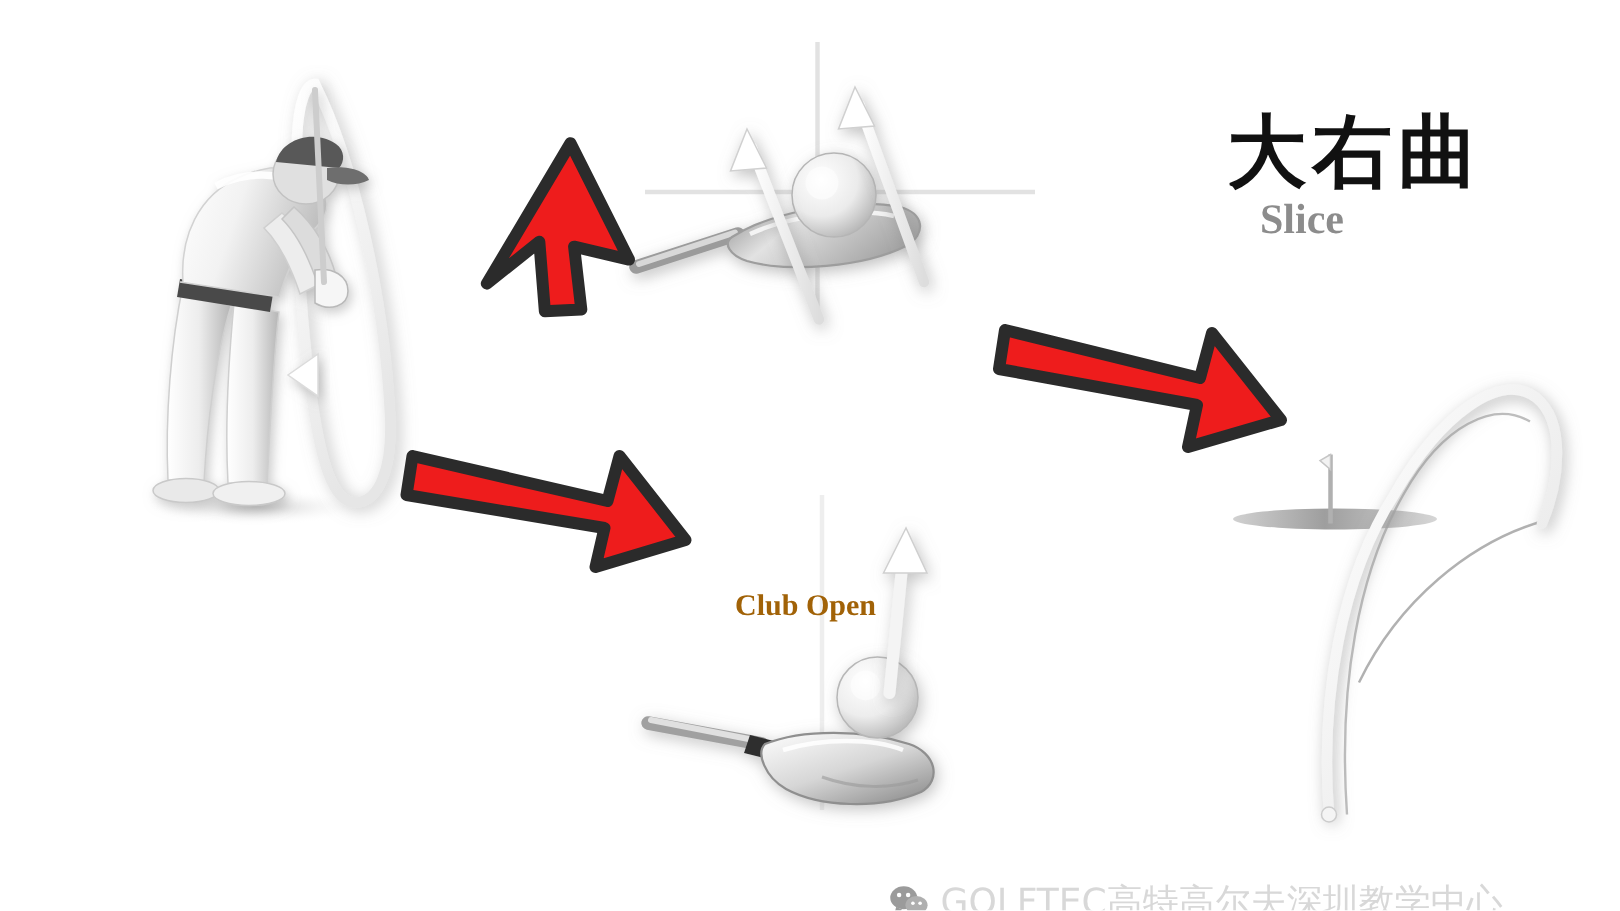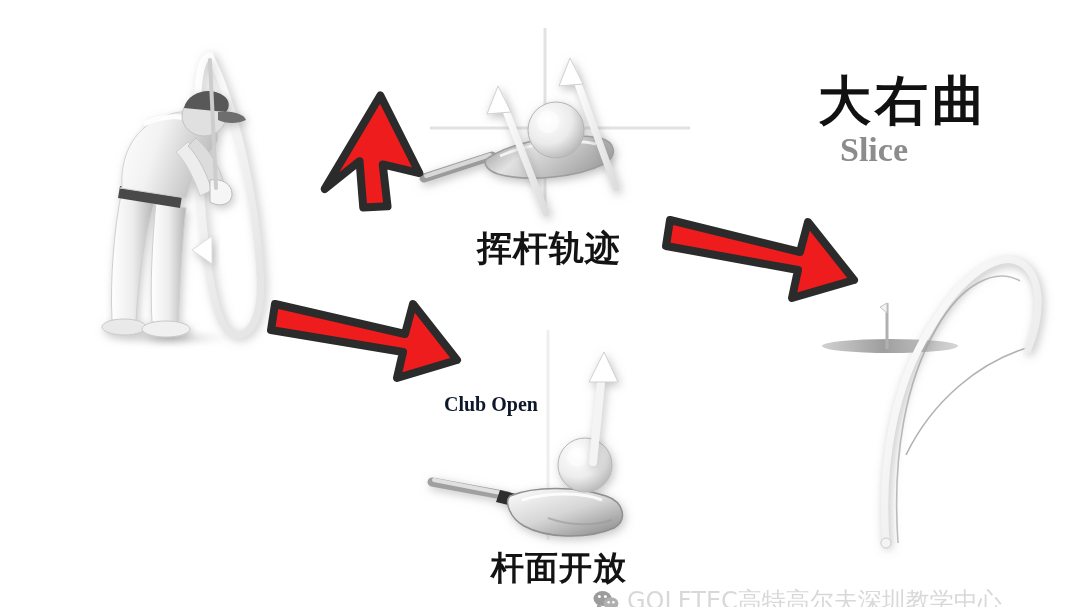--- a/index.html
+++ b/index.html
@@ -49,33 +49,33 @@
   .title-slice-cn {
     left: 818px; top: 66px;
     font-size: 53px;
     letter-spacing: 4px;
     color: #111111;
   }
   .title-slice-en {
     left: 840px; top: 131px;
     font-family: "Liberation Serif", "DejaVu Serif", serif;
     font-weight: bold;
-    font-size: 34px;
+    font-size: 28px;
     color: #8c8c8c;
     white-space: nowrap;
   }
   .label-club-open {
     left: 444px; top: 393px;
     width: 140px;
-    text-align: left;
+    text-align: right;
     font-family: "Liberation Serif", "DejaVu Serif", serif;
     font-weight: bold;
     font-size: 20px;
     line-height: 1.18;
-    color: #0f172a;
+    color: #a16207;
   }
 
   
   .watermark {
     left: 592px; top: 541px;
     display: flex;
     align-items: center;
     gap: 7px;
     opacity: 0.55;
     margin-top: 44px;
@@ -316,23 +316,21 @@
     </svg>
   </div>
 
   <div class="abs" style="left:658px; top:190px;">
     <svg width="215" height="140" viewBox="0 0 215 140">
       <path d="M12 30 L 142 62 L 150 32 L 196 90 L 134 108 L 140 80 L 8 56 Z" fill="#ee1c1c" stroke="#2b2b2b" stroke-width="8" stroke-linejoin="round"></path>
     </svg>
   </div>
 
 
-  <div class="abs label-cn label-swing-path">挥杆轨迹</div>
-
-  <div class="abs label-cn label-face-open">杆面开放</div>
+
 
   <div class="abs label-cn title-slice-cn">大右曲</div>
 
   <div class="abs title-slice-en">Slice</div>
 
   <div class="abs label-club-open">
     <div>Club Open</div>
   </div>
 
   <div class="abs watermark">

